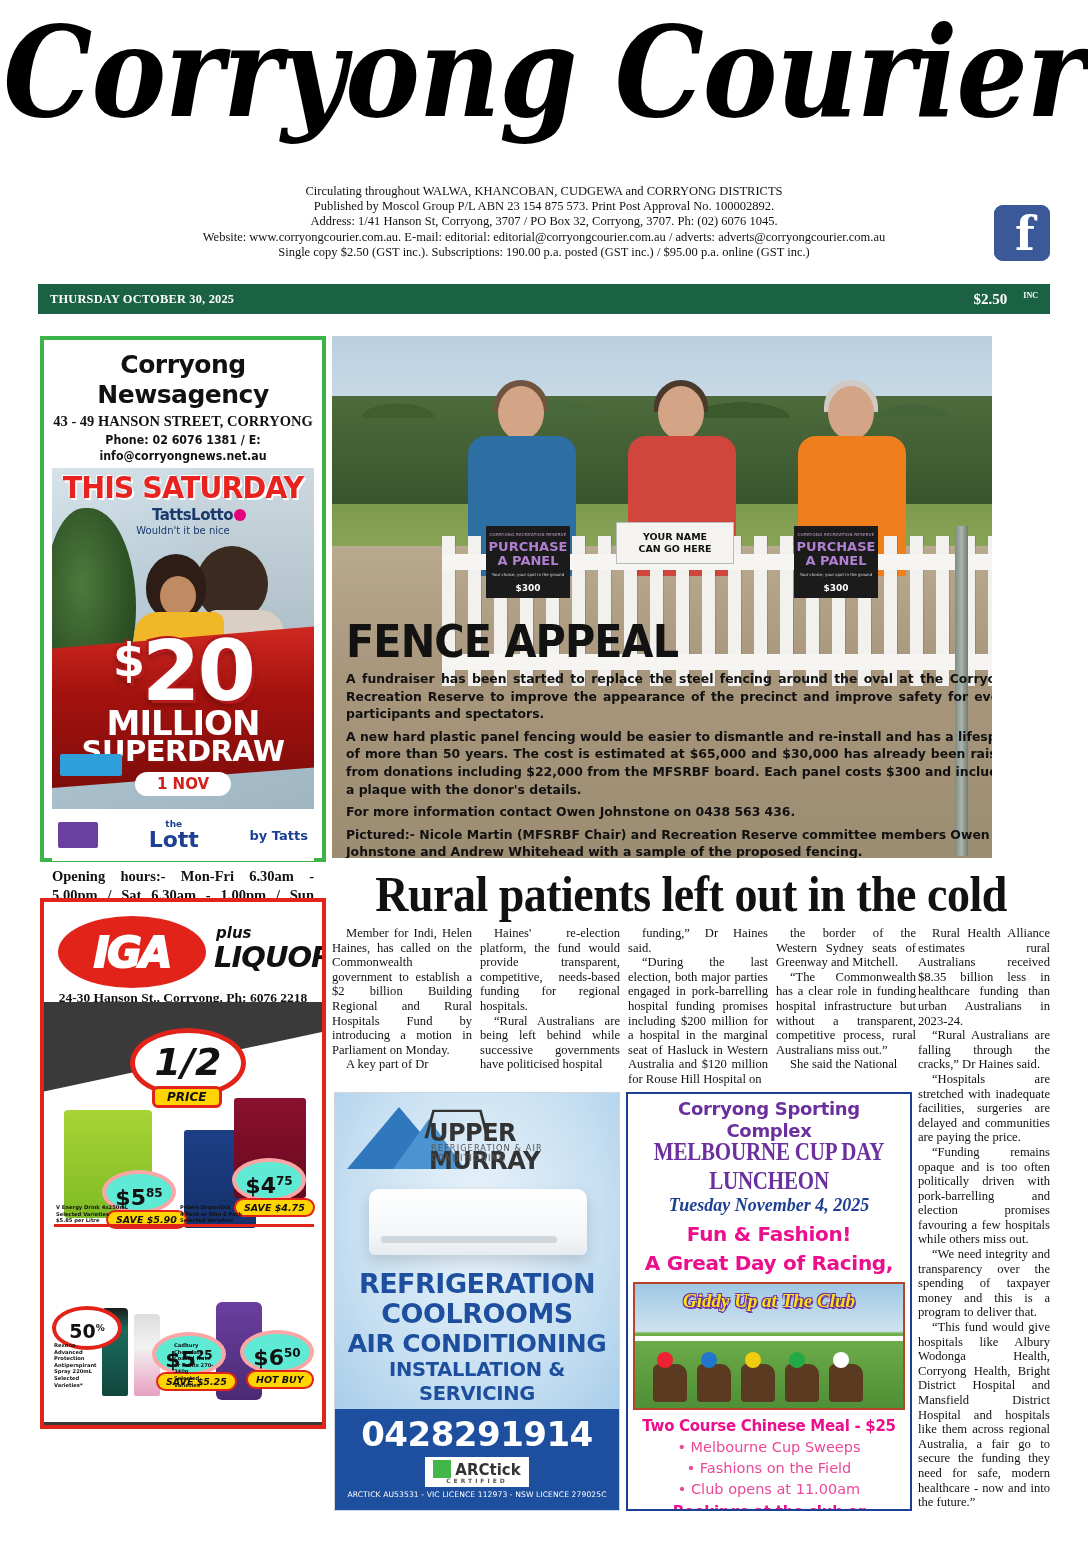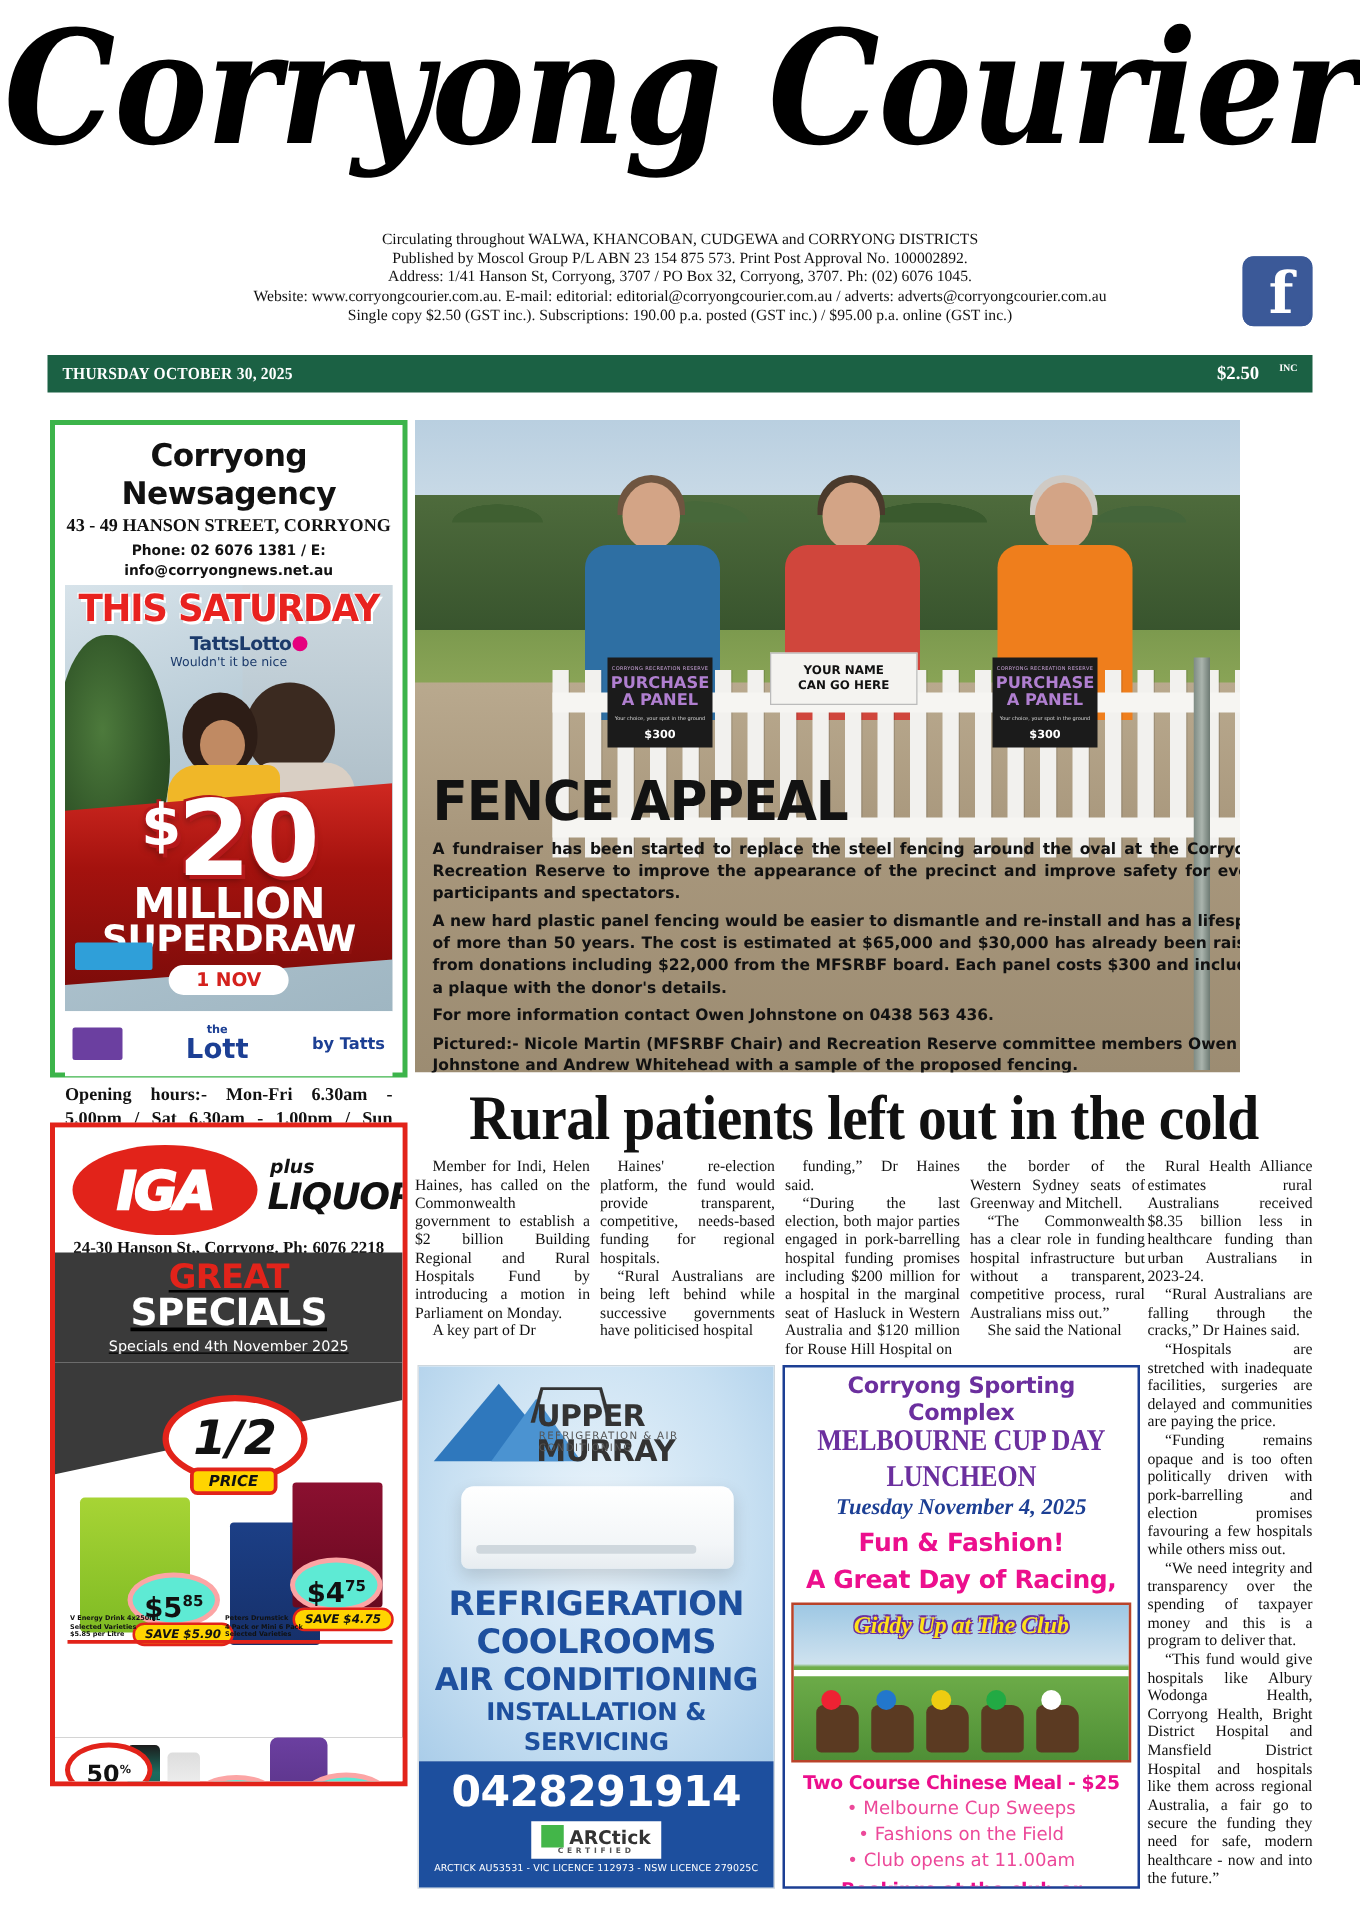--- a/index.html
+++ b/index.html
@@ -678,25 +678,20 @@
   <div class="ad-iga">
     <div class="iga-top">
       <div class="iga-oval">
         <span class="word">IGA</span>
       </div>
       <div class="iga-plus">plus</div>
       <div class="iga-liquor">LIQUOR</div>
       <div class="iga-addr">24-30 Hanson St., Corryong. Ph: 6076 2218</div>
     </div>
 
-    <div class="iga-dark">
-      <div class="iga-great">GREAT</div>
-      <div class="iga-specials">SPECIALS</div>
-      <div class="iga-end">Specials end 4th November 2025</div>
-    </div>
 
     <div class="iga-body">
       <div class="iga-white-sweep"></div>
       <div class="prod prod-v"></div>
       <div class="prod prod-dr1"></div>
       <div class="prod prod-dr2"></div>
 
       <div class="half-badge">
         <div class="frac">1/2</div>
       </div>

